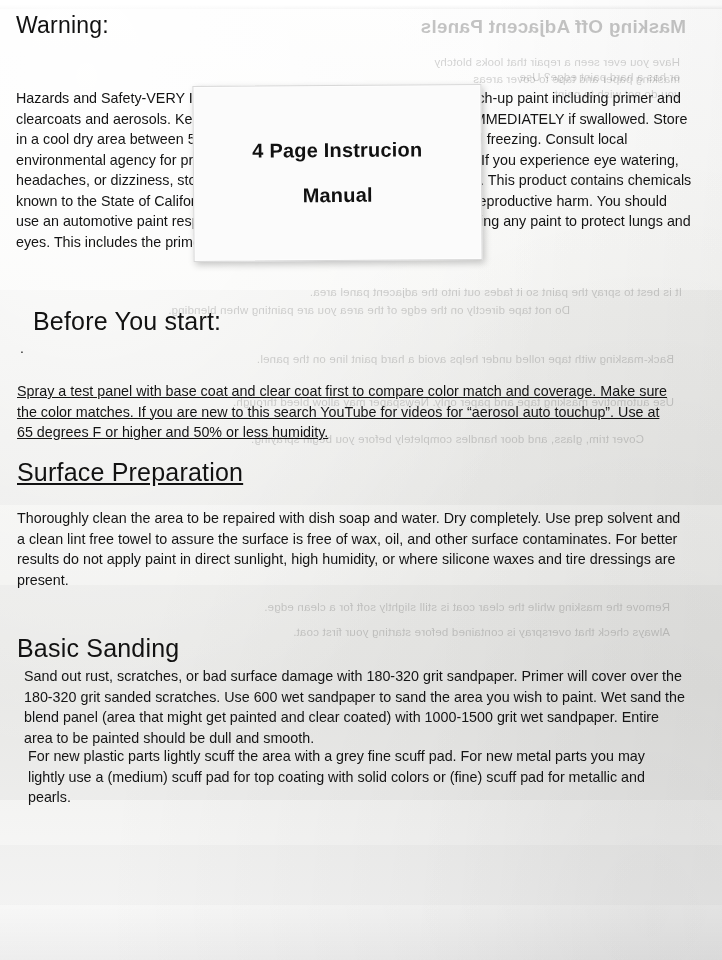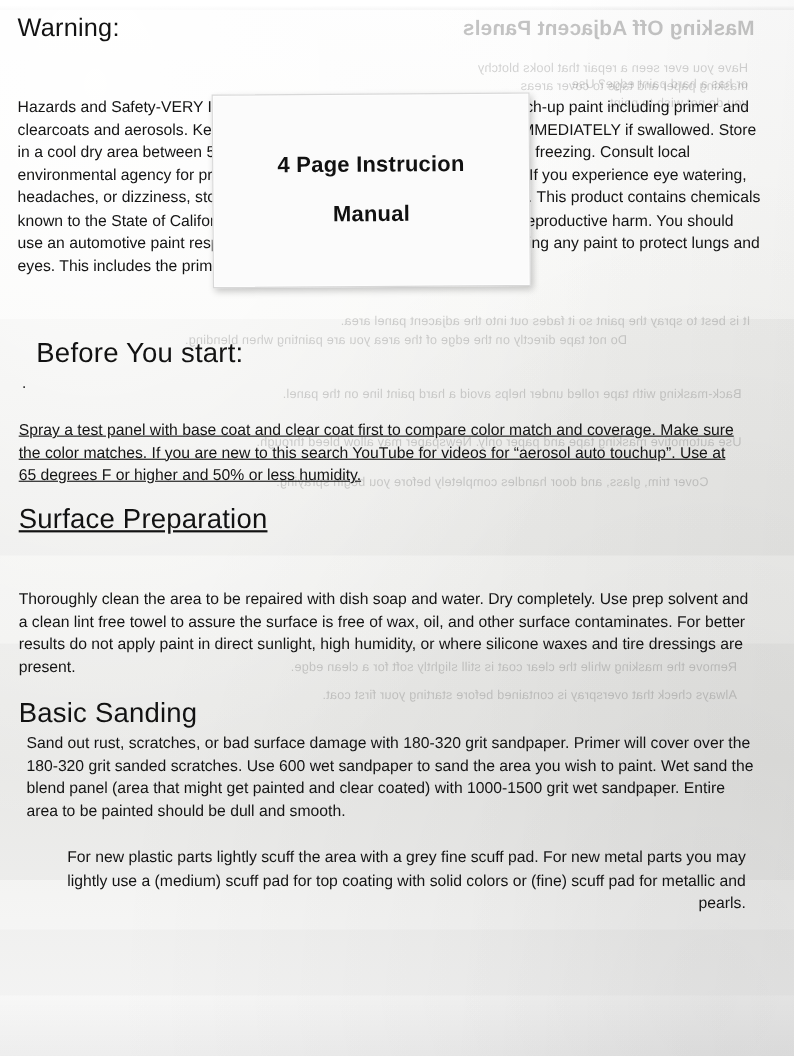--- a/index.html
+++ b/index.html
@@ -85,25 +85,25 @@
 
   
   #warning-title   { position: absolute; left: 16px;  top: 12px;  font-size: 23px; }
   #warning-body    { position: absolute; left: 16px;  top: 88px;  width: 676px; }
 
   #before-title    { position: absolute; left: 33px;  top: 307px; }
   #before-dot      { position: absolute; left: 20px;  top: 340px; font-size: 14px; color:#222; }
   #before-body     { position: absolute; left: 17px;  top: 381px; width: 660px; text-decoration: underline; }
 
   #surface-title   { position: absolute; left: 17px;  top: 458px; text-decoration: underline; }
-  #surface-body    { position: absolute; left: 17px;  top: 508px; width: 668px; margin-top: 27px; }
+  #surface-body    { position: absolute; left: 17px;  top: 508px; width: 668px; }
 
   #sanding-title   { position: absolute; left: 17px;  top: 634px; }
   #sanding-body    { position: absolute; left: 24px;  top: 666px; width: 664px; }
-  #sanding-body2   { position: absolute; left: 28px;  top: 770px; width: 650px; text-align: right; }
+  #sanding-body2   { position: absolute; left: 28px;  top: 746px; width: 650px; }
 
   
   .overlay-card {
     position: absolute;
     left: 193px;
     top: 85px;
     width: 287px;
     height: 174px;
     background: #fbfbfb;
     border: 1px solid #d8d8d8;

